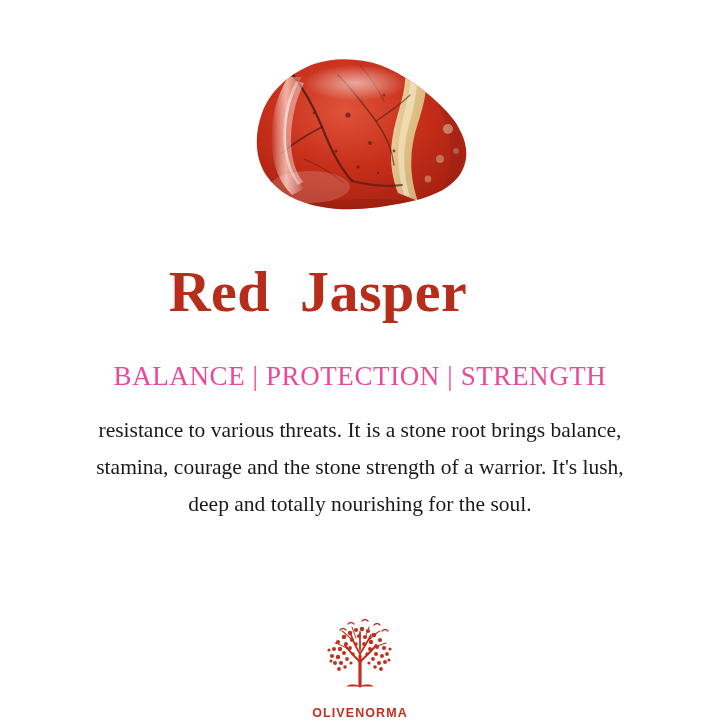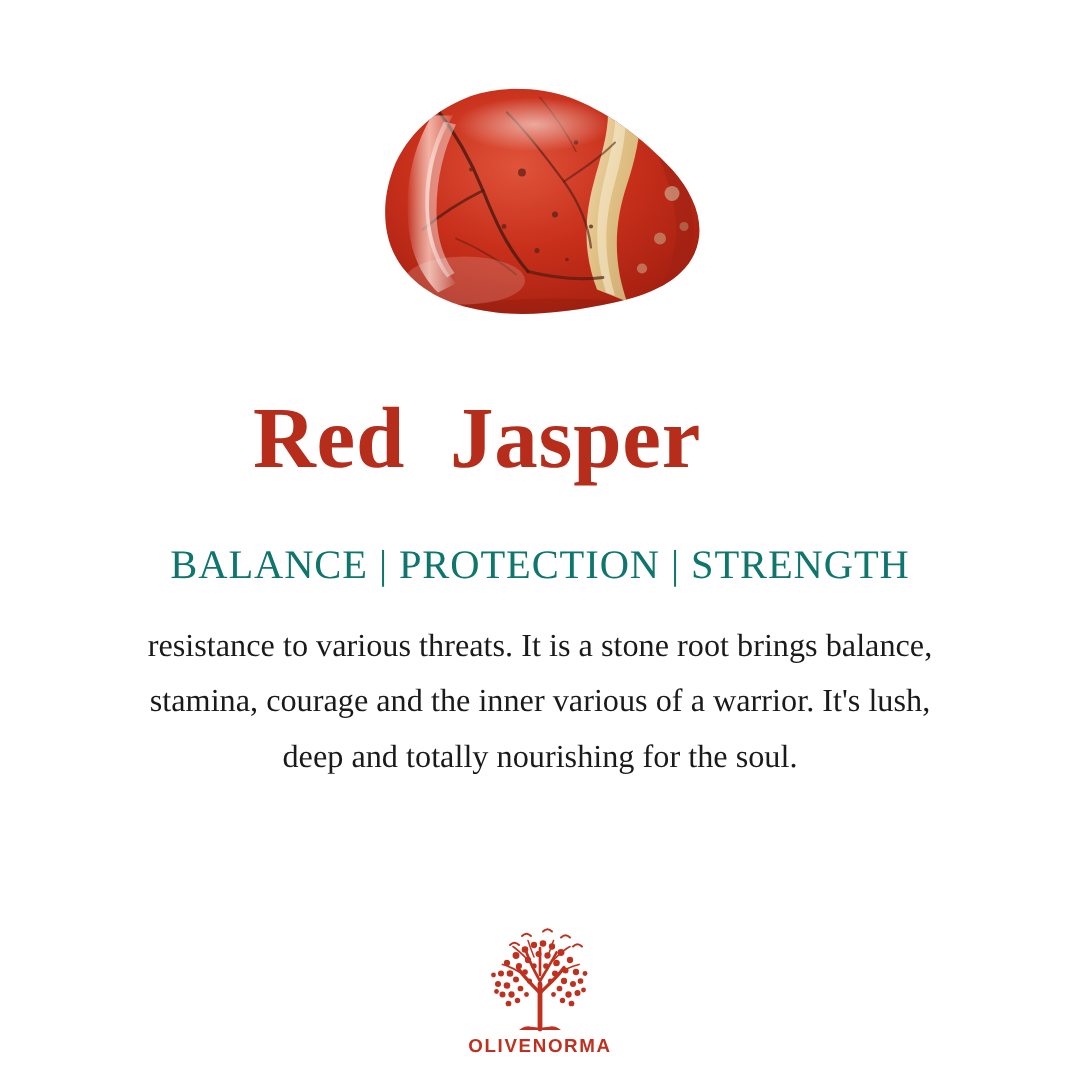--- a/index.html
+++ b/index.html
@@ -47,21 +47,21 @@
     position: absolute;
     left: 0;
     top: 360px;
     width: 720px;
     text-align: center;
     font-family: "Liberation Serif", "DejaVu Serif", serif;
     font-weight: normal;
     font-size: 27px;
     line-height: 32px;
     letter-spacing: 0.6px;
-    color: #0f766e;
+    color: #ec4899;
     white-space: pre;
   }
 
   
   .body-copy {
     position: absolute;
     left: 10px;
     top: 412px;
     width: 700px;
     text-align: center;
@@ -81,21 +81,21 @@
     text-align: center;
   }
   .logo-mark {
     display: block;
     margin: 0 auto;
     width: 84px;
     height: 74px;
   }
   .logo-word {
     display: block;
-    margin-top: 0;
+    margin-top: 16px;
     font-family: "Liberation Sans", "DejaVu Sans", sans-serif;
     font-weight: bold;
     font-size: 12.5px;
     letter-spacing: 1.1px;
     color: #c0301f;
   }
 </style>
 </head>
 <body>
 
@@ -181,21 +181,21 @@
       </g>
     </svg>
   </div>
 
   <div class="title">Red  Jasper</div>
 
   <div class="subtitle">BALANCE | PROTECTION | STRENGTH</div>
 
   <div class="body-copy">
     <span class="line">resistance to various threats. It is a stone root brings balance,</span>
-    <span class="line">stamina, courage and the inner various of a warrior. It's lush,</span>
+    <span class="line">stamina, courage and the stone strength of a warrior. It's lush,</span>
     <span class="line">deep and totally nourishing for the soul.</span>
   </div>
 
   <div class="logo">
     <svg class="logo-mark" viewBox="0 0 84 74" xmlns="http://www.w3.org/2000/svg">
       <g stroke="#c0301f" fill="none" stroke-linecap="round">
 
         <path d="M42 70 L42 40" stroke-width="3.2"></path>
         <path d="M42 70 C37 69, 33 68, 30 70 L54 70 C51 68, 47 69, 42 70 Z" stroke-width="1.2" fill="#c0301f"></path>
 

